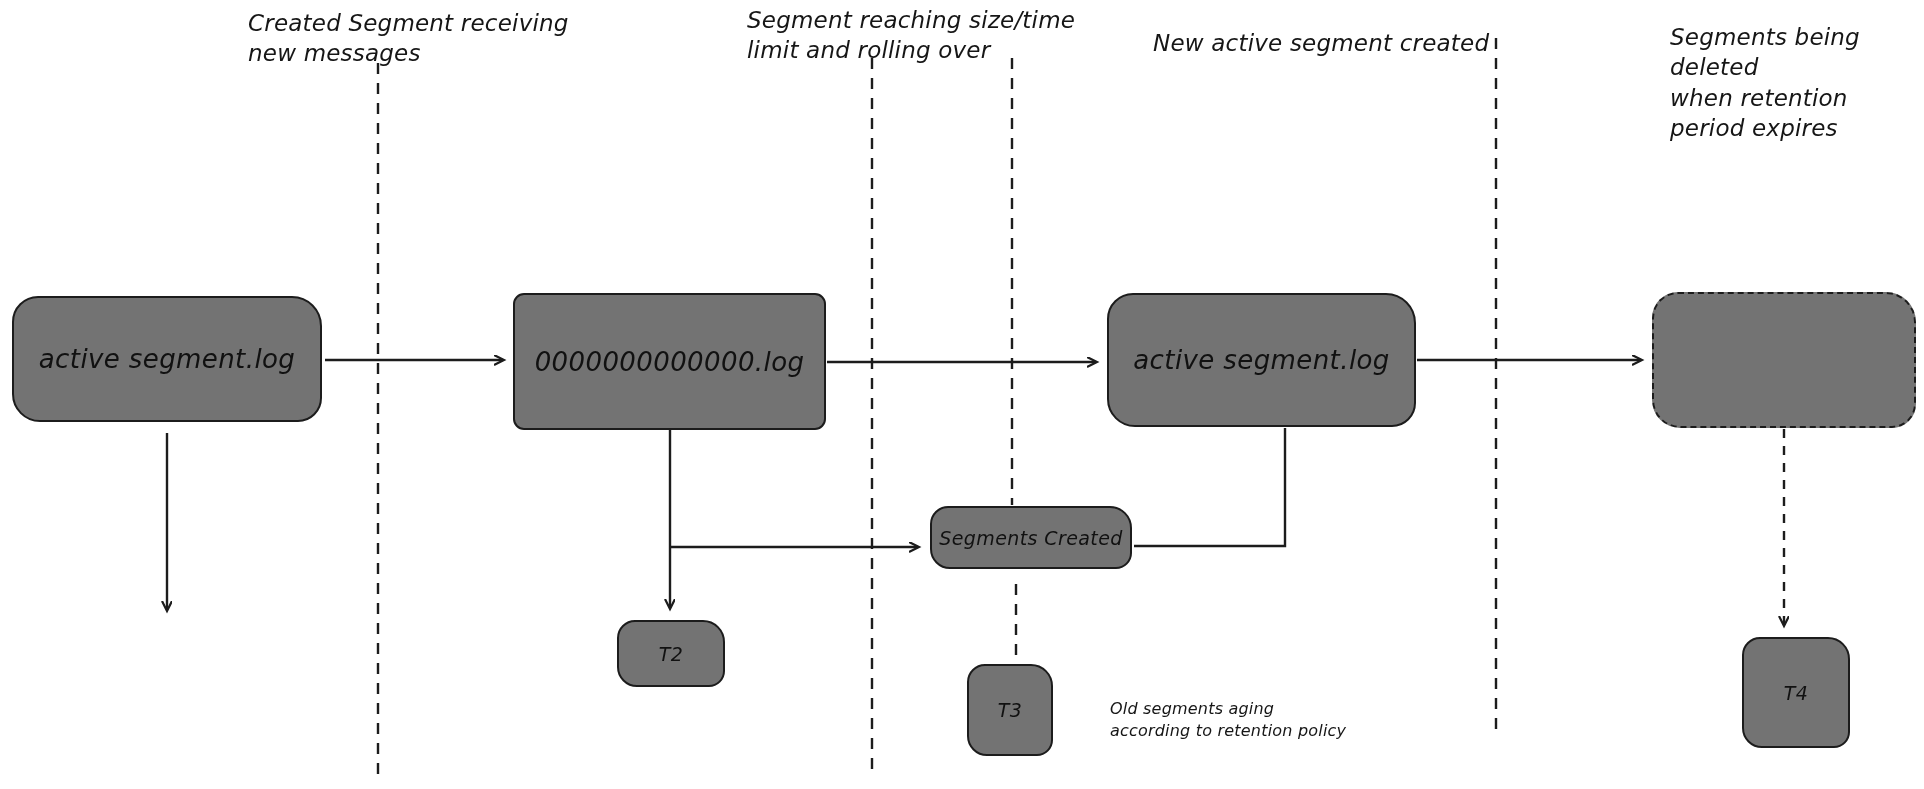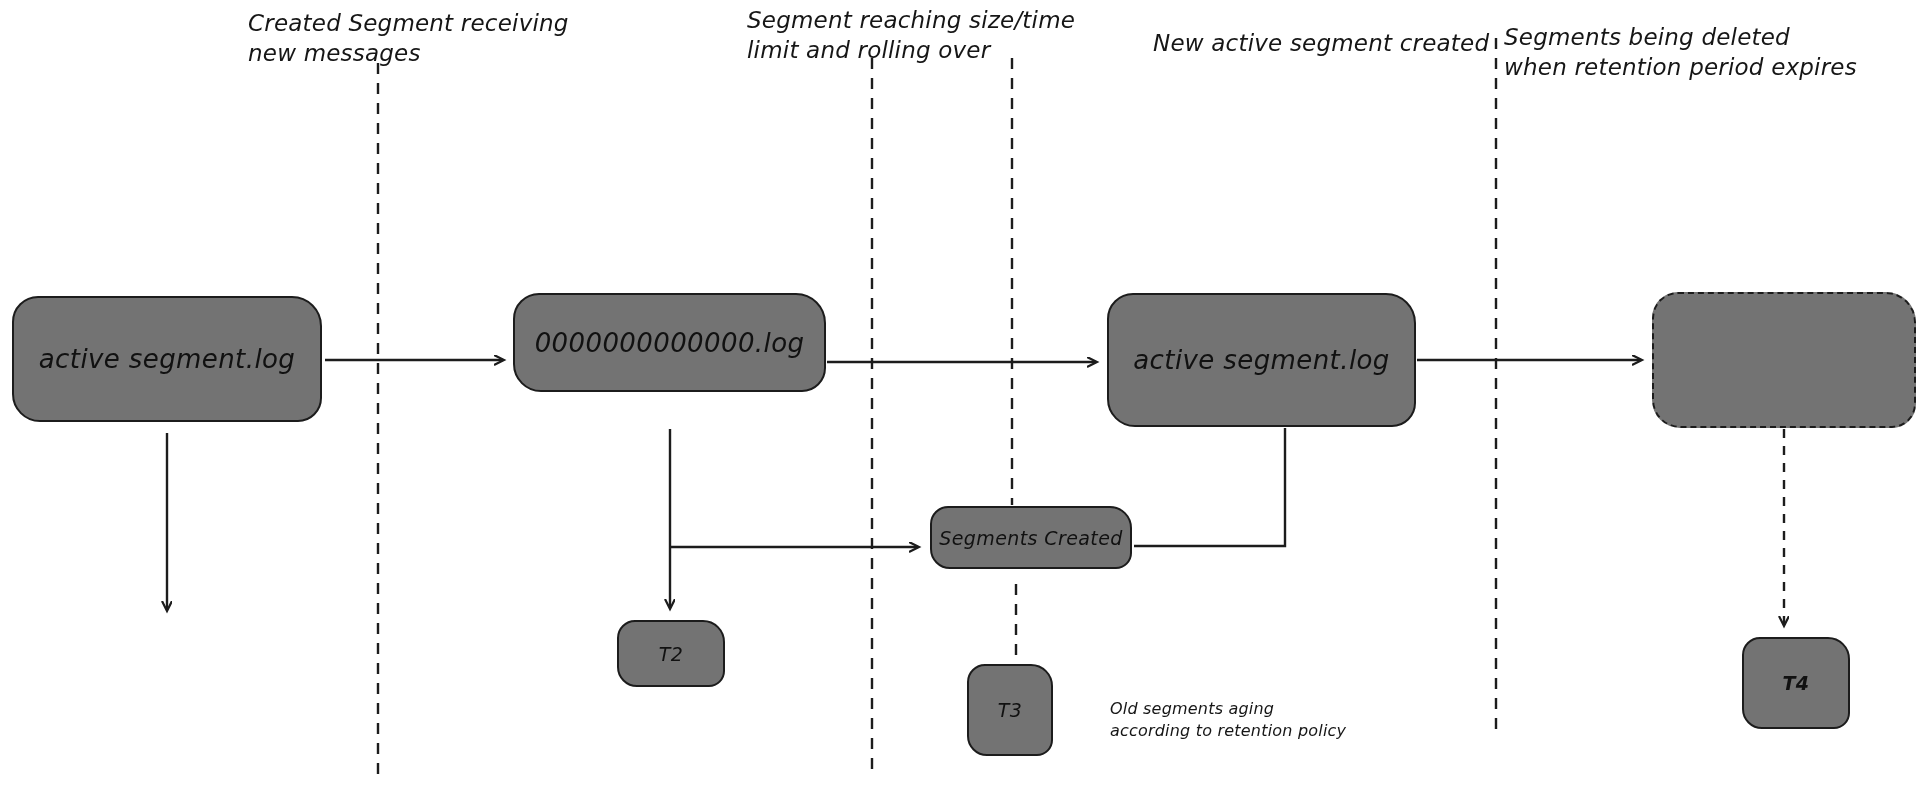--- a/index.html
+++ b/index.html
@@ -68,28 +68,28 @@
     <polyline points="1285,428 1285,546 1134,546" fill="none" stroke="#1c1c1c" stroke-width="2.4"></polyline>
 
     <line x1="1784" y1="429" x2="1784" y2="625" stroke="#1c1c1c" stroke-width="2.4" stroke-dasharray="9 8" marker-end="url(#arrow)"></line>
   </svg>
 
   <div class="annotation" style="left:248px;top:8px;">Created Segment receiving
 new messages</div>
   <div class="annotation" style="left:747px;top:5px;">Segment reaching size/time
 limit and rolling over</div>
   <div class="annotation" style="left:1153px;top:28px;">New active segment created</div>
-  <div class="annotation" style="left:1504px;top:22px;">Segments being deleted
+  <div class="annotation" style="left:1670px;top:22px;">Segments being deleted
 when retention period expires</div>
 
   <div class="node big" style="left:12px;top:296px;width:310px;height:126px;">
     <span class="lbl">active segment.log</span>
   </div>
 
-  <div class="node big" style="left:513px;top:293px;width:313px;height:99px;">
+  <div class="node big" style="left:513px;top:293px;width:313px;height:137px;border-radius:11px;">
     <span class="lbl">0000000000000.log</span>
   </div>
 
   <div class="node big" style="left:1107px;top:293px;width:309px;height:134px;">
     <span class="lbl">active segment.log</span>
   </div>
 
   <div class="node big dashed-node" style="left:1652px;top:292px;width:264px;height:136px;">
     <span class="lbl"></span>
   </div>
@@ -97,20 +97,20 @@
   <div class="node small" style="left:930px;top:506px;width:202px;height:63px;">
     <span class="lbl">Segments Created</span>
   </div>
 
   <div class="node small" style="left:617px;top:620px;width:108px;height:67px;">
     <span class="lbl">T2</span>
   </div>
   <div class="node small" style="left:967px;top:664px;width:86px;height:92px;">
     <span class="lbl">T3</span>
   </div>
-  <div class="node small" style="left:1742px;top:637px;width:108px;height:92px;font-weight:bold;">
+  <div class="node small" style="left:1742px;top:637px;width:108px;height:111px;">
     <span class="lbl">T4</span>
   </div>
 
   <div class="note" style="left:1110px;top:698px;">Old segments aging
 according to retention policy</div>
 
 </div>
 
 </body></html>

